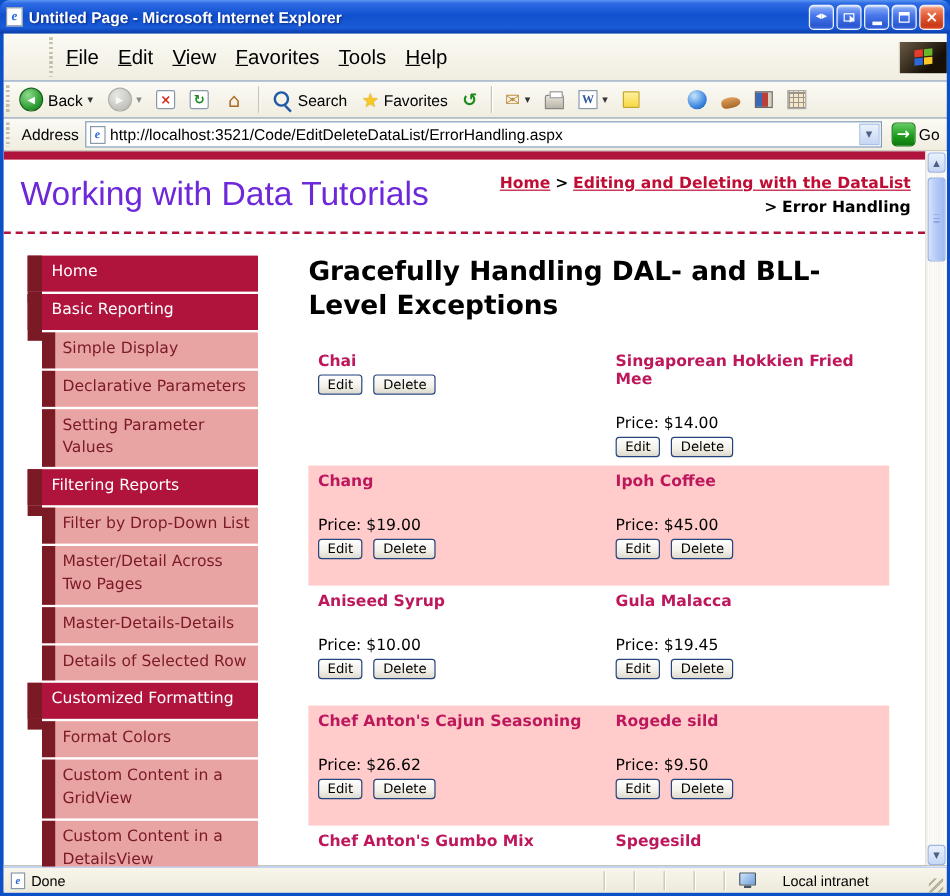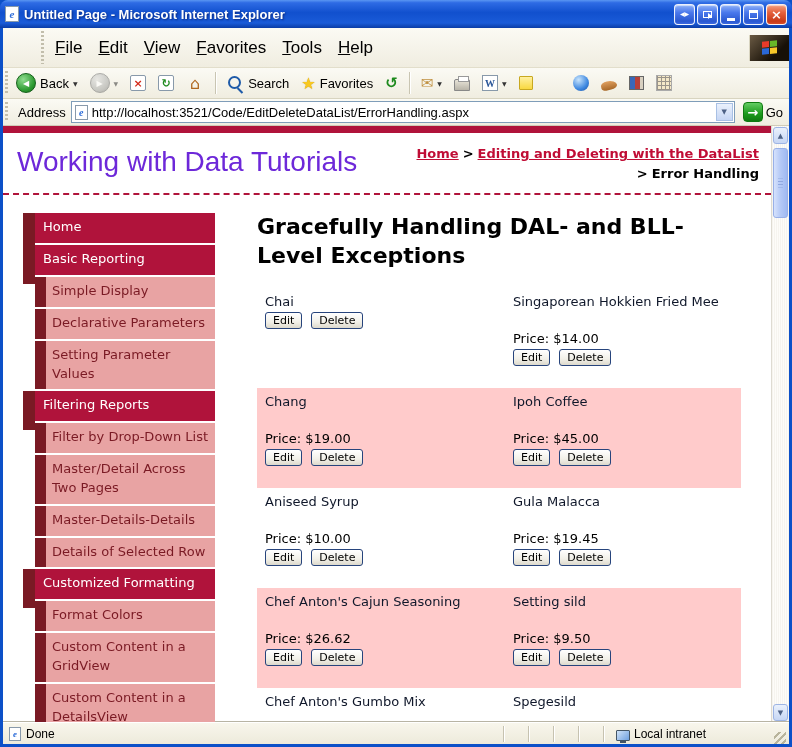--- a/index.html
+++ b/index.html
@@ -84,21 +84,21 @@
   .bc-sep{margin:0 4px;}
   .page-body{display:flex;padding-top:18px;}
   .sidebar{width:192px;margin-left:20px;flex-shrink:0;font:13px "DejaVu Sans",sans-serif;line-height:1.45;}
   .nav-parent{position:relative;background:#B0133B;color:#fff;border-left:12px solid #7A1A24;padding:5px 14px 6px 8px;margin-bottom:2px;cursor:pointer;}
   .nav-parent::after{content:"";position:absolute;left:-12px;top:100%;width:12px;height:9px;background:#7A1A24;}
   .nav-sub{margin-left:12px;background:#E8A3A3;color:#7A1A24;border-left:11px solid #7A1A24;padding:5px 6px 6px;margin-bottom:2px;cursor:pointer;}
   .main{width:484px;margin-left:42px;}
   .main-heading{font:bold 22px "DejaVu Sans",sans-serif;line-height:1.3;margin:0 0 18px;color:#000;}
   .prow{display:grid;grid-template-columns:248px 1fr;min-height:100px;padding:6px 8px 0;}
   .prow.hl{background:#FFCBCB;}
-  .p-name{font-weight:normal;font-size:13px;color:#0f172a;}
+  .p-name{font-weight:bold;font-size:13px;color:#be185d;}
   .p-price{font-size:13px;margin-top:22px;color:#000;}
   .p-actions{margin-top:3px;display:flex;gap:9px;}
   .xp-btn{font:11px "DejaVu Sans",sans-serif;color:#000;padding:1px 7px;border:1px solid #27447C;border-radius:3px;
           background:linear-gradient(#FFFFFF,#F2F0E8 60%,#DDD9CC);cursor:pointer;}
   
   .page-scrollbar{width:18px;display:flex;flex-direction:column;border-left:1px solid #DEDBD2;
       background:repeating-linear-gradient(90deg,#F6F4EF 0 1px,#FDFCF9 1px 2px);}
   .sb-btn{height:17px;margin:1px;border:1px solid #9DB4E4;border-radius:3px;color:#4D6185;
       background:linear-gradient(#EAF1FC,#C6D6F4);display:flex;align-items:center;justify-content:center;
       font-size:7px;font-family:"DejaVu Sans",sans-serif;}
@@ -107,21 +107,21 @@
   .sb-thumb::after{content:"";position:absolute;left:4px;right:4px;top:50%;height:9px;transform:translateY(-50%);
       background:repeating-linear-gradient(180deg,#8FA8E0 0 1px,transparent 1px 3px);}
   .sb-fill{flex:1;}
   
   .statusbar{height:22px;display:flex;align-items:center;background:linear-gradient(#F8F6EC,#EDEADB);
       border-top:1px solid #fff;box-shadow:0 -1px 0 #B8B4A4;padding:0 3px;font:12px "Liberation Sans",sans-serif;color:#000;}
   .sb-status{display:flex;align-items:center;gap:5px;padding-left:3px;}
   .sb-status .doc-ico{width:12px;height:14px;font-size:9px;}
   .sb-spring{flex:1;}
   .sb-div{width:1px;height:16px;background:#C6C2B0;box-shadow:1px 0 0 #fff;margin:0 12px;}
-  .zone{display:flex;align-items:flex-end;gap:4px;width:152px;}
+  .zone{display:flex;align-items:flex-start;gap:22px;width:152px;}
   .zone-ico{width:14px;height:11px;border:1px solid #456;border-radius:1px;background:linear-gradient(135deg,#CFE2F8,#6FA0E0);position:relative;}
   .zone-ico::after{content:"";position:absolute;left:3px;right:3px;bottom:-3px;height:2px;background:#456;}
   .resize-grip{width:12px;height:12px;margin-left:6px;align-self:flex-end;
       background:repeating-linear-gradient(135deg,transparent 0 3px,#B8B49C 3px 5px);}
 </style>
 </head>
 <body>
 
 <div class="window">
 
@@ -331,21 +331,21 @@
               <div class="prow hl">
                 <div class="pcell">
                   <div class="p-name">Chef Anton's Cajun Seasoning</div>
                   <div class="p-price">Price: $26.62</div>
                   <div class="p-actions">
                     <button class="xp-btn">Edit</button>
                     <button class="xp-btn">Delete</button>
                   </div>
                 </div>
                 <div class="pcell">
-                  <div class="p-name">Setting sild</div>
+                  <div class="p-name">Rogede sild</div>
                   <div class="p-price">Price: $9.50</div>
                   <div class="p-actions">
                     <button class="xp-btn">Edit</button>
                     <button class="xp-btn">Delete</button>
                   </div>
                 </div>
               </div>
               <div class="prow">
                 <div class="pcell">
                   <div class="p-name">Chef Anton's Gumbo Mix</div>

